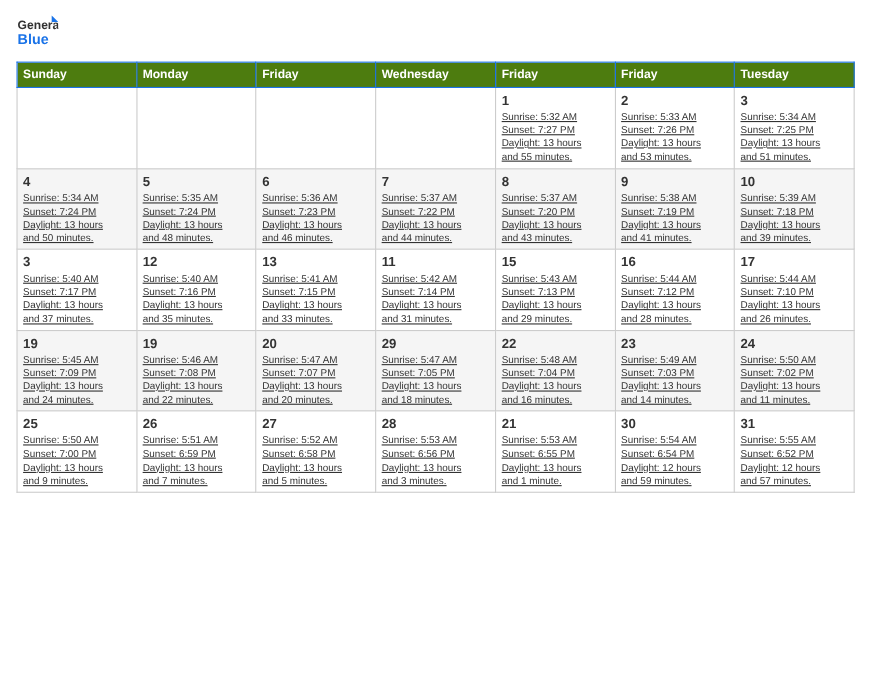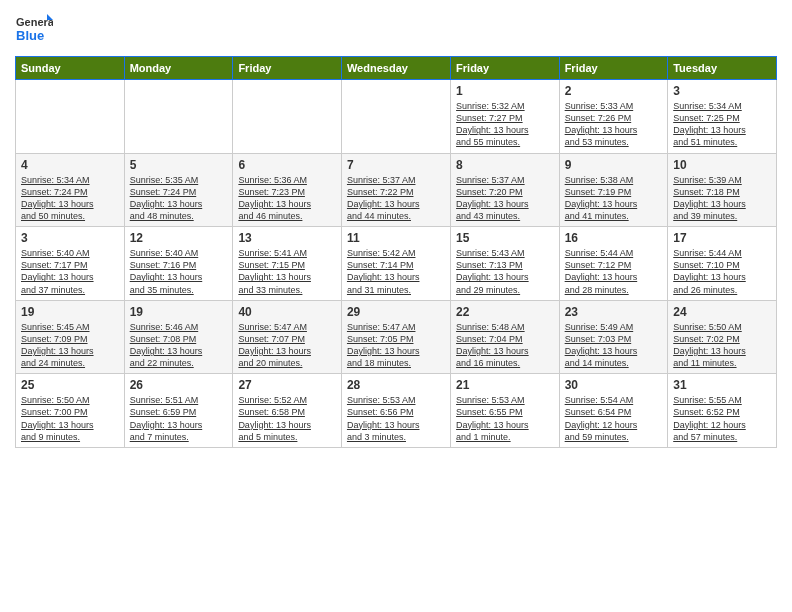--- a/index.html
+++ b/index.html
@@ -186,21 +186,21 @@
       <tr>
         <td>
           <div class="cell-day">19</div>
           <div class="cell-info">Sunrise: 5:45 AM<br>Sunset: 7:09 PM<br>Daylight: 13 hours<br>and 24 minutes.</div>
         </td>
         <td>
           <div class="cell-day">19</div>
           <div class="cell-info">Sunrise: 5:46 AM<br>Sunset: 7:08 PM<br>Daylight: 13 hours<br>and 22 minutes.</div>
         </td>
         <td>
-          <div class="cell-day">40</div>
+          <div class="cell-day">20</div>
           <div class="cell-info">Sunrise: 5:47 AM<br>Sunset: 7:07 PM<br>Daylight: 13 hours<br>and 20 minutes.</div>
         </td>
         <td>
           <div class="cell-day">29</div>
           <div class="cell-info">Sunrise: 5:47 AM<br>Sunset: 7:05 PM<br>Daylight: 13 hours<br>and 18 minutes.</div>
         </td>
         <td>
           <div class="cell-day">22</div>
           <div class="cell-info">Sunrise: 5:48 AM<br>Sunset: 7:04 PM<br>Daylight: 13 hours<br>and 16 minutes.</div>
         </td>

